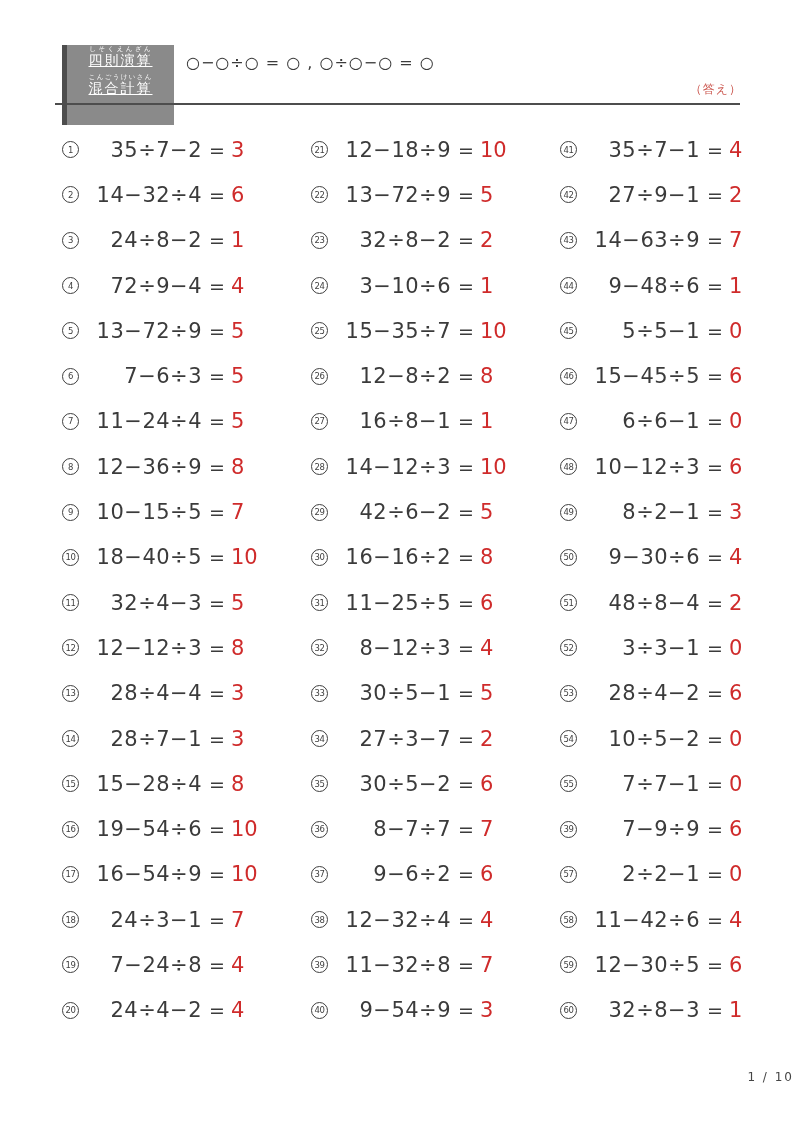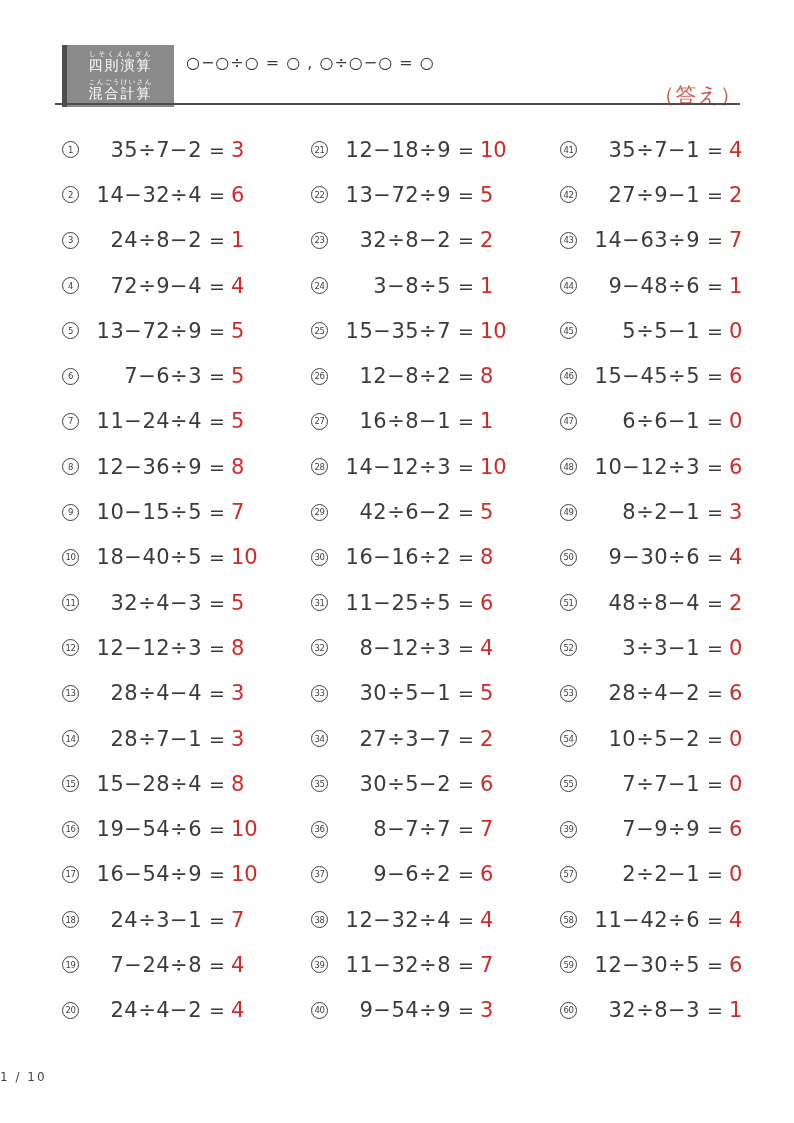--- a/index.html
+++ b/index.html
@@ -8,43 +8,44 @@
     width: 794px; height: 1123px;
     position: relative;
     font-family: "DejaVu Sans", "Liberation Sans", sans-serif;
     color: #3b3b3b;
     overflow: hidden;
   }
 
   
   .badge {
     position: absolute; left: 62px; top: 45px;
-    width: 112px; height: 62px;
+    width: 112px; height: 80px;
     background: #8a8a8a;
     border-left: 5px solid #4d4d4d;
     color: #ffffff;
     display: flex; flex-direction: column;
-    align-items: center; justify-content: center;
+    align-items: center; 
     gap: 3px;
+    text-decoration: underline;
   }
   .badge ruby { ruby-position: over; }
   .badge .badge-base { font-size: 14px; letter-spacing: 2px; }
   .badge rt { font-size: 6.5px; letter-spacing: 1px; font-weight: normal; }
 
   .title-block {
     position: absolute; left: 186px; top: 44px;
     display: flex; flex-direction: column;
   }
   .page-title { font-size: 15px; letter-spacing: 0.5px; line-height: 1; padding-top: 10px; }
   .page-title rt { font-size: 7.5px; }
   .equation-pattern { font-size: 16px; letter-spacing: 1px; margin-top: 9px; }
 
   .answer-label {
     position: absolute; right: 52px; top: 81px;
-    color: #cc5a52; font-size: 21px; letter-spacing: 1px;
+    color: #cc5a52; font-size: 12px; letter-spacing: 1px;
   }
   .header-rule {
     position: absolute; left: 55px; top: 103px;
     width: 685px; height: 0;
     border-top: 2px solid #4d4d4d;
   }
 
   
   #problems-grid {
     position: absolute; left: 62px; top: 127px;
@@ -73,21 +74,21 @@
   .eq { font-size: 19px; color: #3b3b3b; margin: 0 6px 0 7px; }
   .ans {
     width: 46px; text-align: left;
     font-size: 21px; color: #cf2b2b;
     white-space: nowrap;
   }
 
   
   .page-number {
     position: absolute; left: 0; right: 0; top: 1070px;
-    text-align: left;
+    text-align: right;
     font-size: 12px; letter-spacing: 2px; color: #454545;
   }
 </style>
 </head>
 <body>
 
 <div class="badge">
   <div class="badge-line">
     <ruby>
       <span class="badge-base">四則演算</span>
@@ -266,21 +267,21 @@
 
   <div class="prob">
     <span class="circ">23</span>
     <span class="expr">32÷8−2</span>
     <span class="eq">=</span>
     <span class="ans">2</span>
   </div>
 
   <div class="prob">
     <span class="circ">24</span>
-    <span class="expr">3−8÷5</span>
+    <span class="expr">3−10÷6</span>
     <span class="eq">=</span>
     <span class="ans">1</span>
   </div>
 
   <div class="prob">
     <span class="circ">25</span>
     <span class="expr">15−35÷7</span>
     <span class="eq">=</span>
     <span class="ans">10</span>
   </div>

